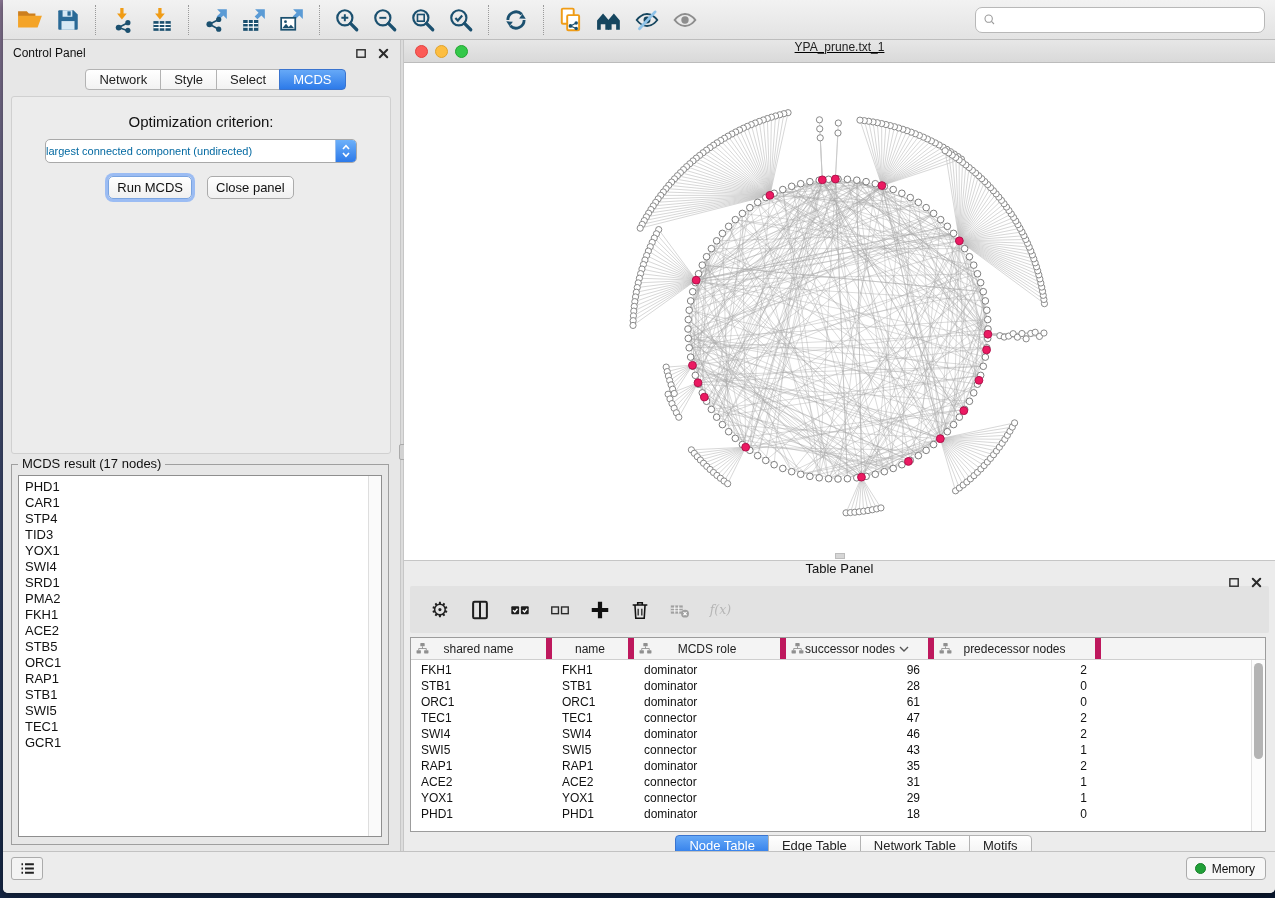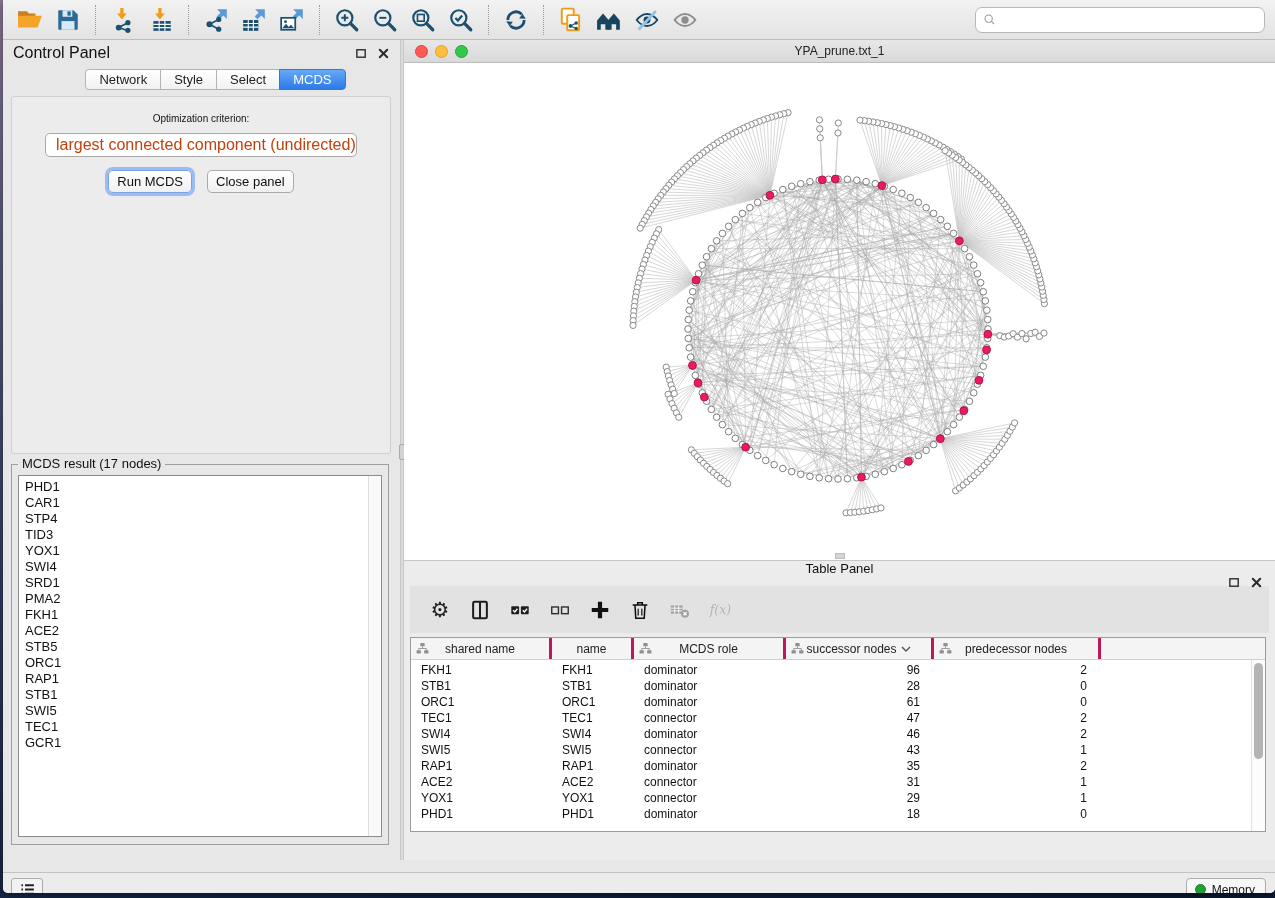--- a/index.html
+++ b/index.html
@@ -27,55 +27,55 @@
   .main { position:absolute; left:0; top:40px; right:0; bottom:33px; }
   .cpanel { position:absolute; left:0; top:0; width:397px; bottom:0; background:#e7e7e7; }
   .vsplit { position:absolute; left:397px; top:0; width:4px; bottom:0; background:#dcdcdc;
     border-left:1px solid #c6c6c6; border-right:1px solid #c6c6c6; }
   .vsplit .grip { position:absolute; left:-2px; top:404px; width:7px; height:16px;
     background:#d2d2d2; border:1px solid #aaa; border-radius:2px; }
   .rarea { position:absolute; left:401px; top:0; right:0; bottom:0; }
 
   
   .cp-titlebar { height:26px; display:flex; align-items:center; padding:0 10px; }
-  .cp-title { font-size:16px; color:#111; }
+  .cp-title { font-size:12px; color:#111; }
   .win-btns { margin-left:auto; display:flex; gap:9px; align-items:center; }
   .win-btns svg { width:13px; height:13px; }
   .seg-row { display:flex; justify-content:center; margin-top:3px;margin-left:28px; }
   .seg-tab { height:21px; line-height:19px; padding:0 13px; font-size:13px; color:#222;
     background:linear-gradient(#ffffff,#f2f2f2); border:1px solid #b3b3b3; margin-left:-1px; cursor:default; }
   .seg-tab:first-child { border-radius:4px 0 0 4px; margin-left:0; }
   .seg-tab:last-child { border-radius:0 4px 4px 0; }
   .seg-tab.active { background:linear-gradient(#66a9f7,#2d7ae9); color:#fff; border-color:#3a74cf; }
   .cp-inner { position:absolute; left:8px; right:9px; top:56px; height:358px;
     background:#ececec; border:1px solid #d0d0d0; border-radius:3px; }
-  .opt-label { text-align:center; margin-top:16px; font-size:10px; color:#111; }
+  .opt-label { text-align:center; margin-top:16px; font-size:15px; color:#111; }
   .mac-select { margin:9px auto 0; width:312px; height:24px; background:#fff;
     border:1px solid #a9a9a9; border-radius:5px; display:flex; align-items:center; overflow:hidden; }
-  .mac-select .val { flex:1; font-size:16px; padding-left:10px; color:#c2410c; white-space:nowrap; }
+  .mac-select .val { flex:1; font-size:11px; color:#0369a1; white-space:nowrap; }
   .mac-select .stepper { width:21px; height:100%; background:linear-gradient(#6db1fa,#2d7ae9);
     display:flex; align-items:center; justify-content:center; border-left:1px solid #9cc0ee; }
   .btn-row { display:flex; justify-content:center; gap:15px; margin-top:13px; }
   .mac-btn { height:23px; padding:0 8px; font-size:13px; color:#111;
     background:linear-gradient(#ffffff,#f0f0f0); border:1px solid #ababab; border-radius:5px;
     font-family:"Liberation Sans", sans-serif; }
   .mac-btn.focused { box-shadow:0 0 0 3px rgba(90,150,250,.55); border-color:#7aa4e0; }
 
   .mcds-box { position:absolute; left:8px; right:11px; top:424px; height:381px; border:1px solid #9f9f9f; }
   .mcds-legend { position:absolute; top:-9px; left:6px; background:#e7e7e7; padding:0 4px; font-size:13px; color:#111; }
   .mcds-list { position:absolute; left:6px; right:6px; top:10px; bottom:7px;
     background:#fff; border:1px solid #8e8e8e; overflow:hidden; }
   .mcds-list .items { padding:3px 0 0 6px; }
   .mcds-item { font-size:13px; line-height:16px; color:#111; }
   .mcds-scroll { position:absolute; right:0; top:0; bottom:0; width:13px; background:#fafafa; border-left:1px solid #dedede; }
 
   
   .netwin { position:absolute; left:0; top:0; right:0; height:520px; background:#fff; }
   .nw-titlebar { height:23px; background:linear-gradient(#e7e7e7,#d9d9d9); border-bottom:1px solid #bcbcbc;
-    display:flex; align-items:center; justify-content:center; position:relative; }
+    display:flex; align-items:flex-start; justify-content:center; position:relative;text-decoration:underline; }
   .lights { position:absolute; left:11px; top:5px; display:flex; gap:7px; }
   .light { width:13px; height:13px; border-radius:50%; }
   .light.red { background:#fc5b57; border:1px solid #e2433f; }
   .light.yellow { background:#fdbe41; border:1px solid #e0a32c; }
   .light.green { background:#34c84a; border:1px solid #23a532; }
   .nw-title { font-size:12px; font-weight:500; color:#222; }
   .nw-canvas { position:absolute; left:0; top:23px; right:0; bottom:0; background:#fff; }
   .nw-handle { position:absolute; bottom:1px; left:50%; margin-left:-5px; width:10px; height:6px;
     background:#d6d6d6; border:1px solid #bdbdbd; }
 
@@ -85,33 +85,33 @@
   .tp-title { font-size:13px; color:#111; }
   .tp-toolbar { margin:1px 6px 0 6px; height:47px; background:#e2e2e2; border-radius:2px;
     display:flex; align-items:center; gap:0; padding:0 10px; }
   .tp-tool { width:40px; height:36px; display:flex; align-items:center; justify-content:center; }
   .tp-tool svg { width:22px; height:22px; }
   .tp-tool .gear { font-size:21px; color:#222; line-height:1; }
   .tp-table { position:absolute; left:6px; right:9px; top:76px; bottom:28px; background:#fff; border:1px solid #9c9c9c; overflow:hidden; }
   .thead { display:grid; grid-template-columns:141px 82px 152px 148px 167px 1fr; height:22px;
     background:#f4f4f4; border-bottom:1px solid #cfcfcf; }
   .th { position:relative; display:flex; align-items:center; justify-content:center; font-size:12px; color:#222;
-    border-right:3px solid #be185d; gap:4px; }
+    border-right:6px solid #be185d; gap:4px; }
   .th .site-ic { position:absolute; left:5px; top:4px; }
   .th:last-child { border-right:none; }
   .trow { display:grid; grid-template-columns:141px 82px 152px 148px 167px 1fr; height:16px; }
   .td { font-size:12px; color:#111; line-height:16px; padding-left:10px; white-space:nowrap; overflow:hidden; }
   .td.num { text-align:right; padding-right:14px; padding-left:0; }
   .tbody { position:absolute; left:0; right:0; top:22px; bottom:0; padding-top:2px; }
   .tp-scroll { position:absolute; right:0; top:22px; bottom:0; width:14px; background:#fcfcfc; border-left:1px solid #e2e2e2; }
   .tp-thumb { position:absolute; left:2px; top:3px; width:9px; height:96px; background:#b4b4b4; border-radius:5px; }
   .tp-tabs { position:absolute; bottom:4px; left:0; right:0; display:flex; justify-content:center; }
 
   
-  .statusbar { position:absolute; left:0; right:0; bottom:0; height:21px; background:#ececec; border-top:1px solid #c2c2c2; }
+  .statusbar { position:absolute; left:0; right:0; bottom:0; height:42px; background:#ececec; border-top:1px solid #c2c2c2; }
   .sb-left-btn { position:absolute; left:8px; top:5px; width:32px; height:23px; background:#f3f3f3;
     border:1px solid #ababab; border-radius:3px; display:flex; align-items:center; justify-content:center; }
   .sb-left-btn svg { width:17px; height:17px; }
   .mem-btn { position:absolute; right:9px; top:5px; height:23px; padding:0 10px 0 8px;
     background:#f7f7f7; border:1px solid #ababab; border-radius:4px; display:flex; align-items:center; gap:6px; }
   .mem-dot { width:11px; height:11px; border-radius:50%; background:#21a038; border:1px solid #17802a; }
   .mem-label { font-size:12px; color:#111; }
 </style>
 </head>
 <body>
@@ -1438,20 +1438,26 @@
                 <div class="td num">18</div>
                 <div class="td num">0</div>
                 <div></div>
               </div>
             </div>
           <div class="tp-scroll">
               <div class="tp-thumb"></div>
             </div>
         </div>
 
+        <div class="tp-tabs seg-row">
+            <div class="seg-tab active">Node Table</div>
+            <div class="seg-tab">Edge Table</div>
+            <div class="seg-tab">Network Table</div>
+            <div class="seg-tab">Motifs</div>
+          </div>
       </div>
     </div>
   </div>
 
   <div class="statusbar">
     <div class="sb-left-btn">
       <svg viewBox="0 0 24 24">
           <g stroke="#222" stroke-width="2.6">
             <path d="M8.5 6h12.5M8.5 12h12.5M8.5 18h12.5"></path>
             <path d="M3.5 6h2.2M3.5 12h2.2M3.5 18h2.2"></path>

